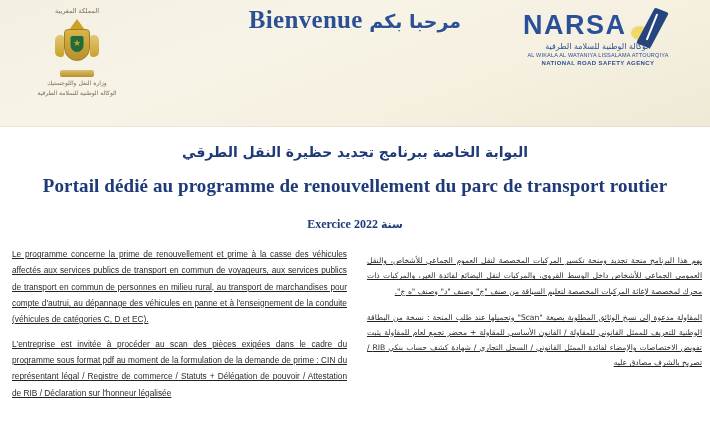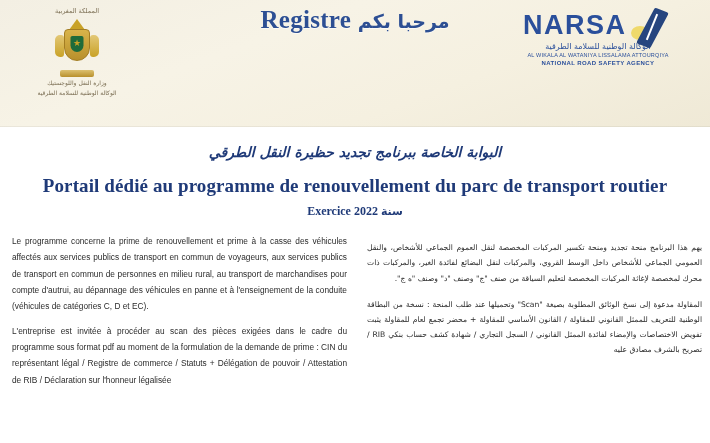--- a/index.html
+++ b/index.html
@@ -140,37 +140,37 @@
   }
   .narsa-en{
     font-size:6px;color:#2a4f9b;font-weight:700;letter-spacing:.4px;margin-top:1px;
   }
 
   
   .titles{ text-align:center; padding-top:16px; }
   .title-ar{
     font-family:"DejaVu Sans", sans-serif;
     direction:rtl; font-size:14px; font-weight:700; color:#1f3a78;
-    letter-spacing:0; line-height:1.3;font-style:italic;
+    letter-spacing:0; line-height:1.3;
   }
   .title-fr{
     font-family:"Liberation Serif", serif;
     font-size:19px; font-weight:700; color:#1f3a78;
     margin-top:14px; letter-spacing:.1px;
   }
   .exercice{
-    margin-top:7px;
+    margin-top:20px;
     font-family:"Liberation Serif", serif;
     font-size:12px; font-weight:700; color:#1f3a78;
   }
   .exercice .ar{ font-family:"DejaVu Sans", sans-serif; font-size:11px; }
 
   
   .columns{
-    display:flex; padding:14px 8px 0 12px; gap:20px;
+    display:flex; padding:14px 8px 0 12px; gap:20px;text-decoration:underline;
   }
   .col-fr{ width:345px; }
   .col-ar{ width:345px; direction:rtl; text-align:justify; }
 
   .p-fr{
     font-family:"Liberation Sans", sans-serif;
     font-size:8.3px; line-height:1.95; color:#2b2b2b;
     text-align:justify; margin-bottom:9px;
   }
   .p-ar{
@@ -195,21 +195,21 @@
         <span class="shield"></span>
         <span class="star">★</span>
         <span class="base"></span>
       </div>
       <div class="gov-sub">وزارة النقل واللوجستيك</div>
       <div class="gov-sub">الوكالة الوطنية للسلامة الطرقية</div>
     </div>
 
     <div class="welcome-block">
       <div class="welcome-line">
-        <span>Registre</span>
+        <span>Bienvenue</span>
         <span class="ar">مرحبا بكم</span>
       </div>
     </div>
 
     <div class="narsa">
       <div>
         <span class="narsa-word">NARSA</span>
         <span class="narsa-road">
           <span class="sun"></span>
           <span class="strip"></span>

